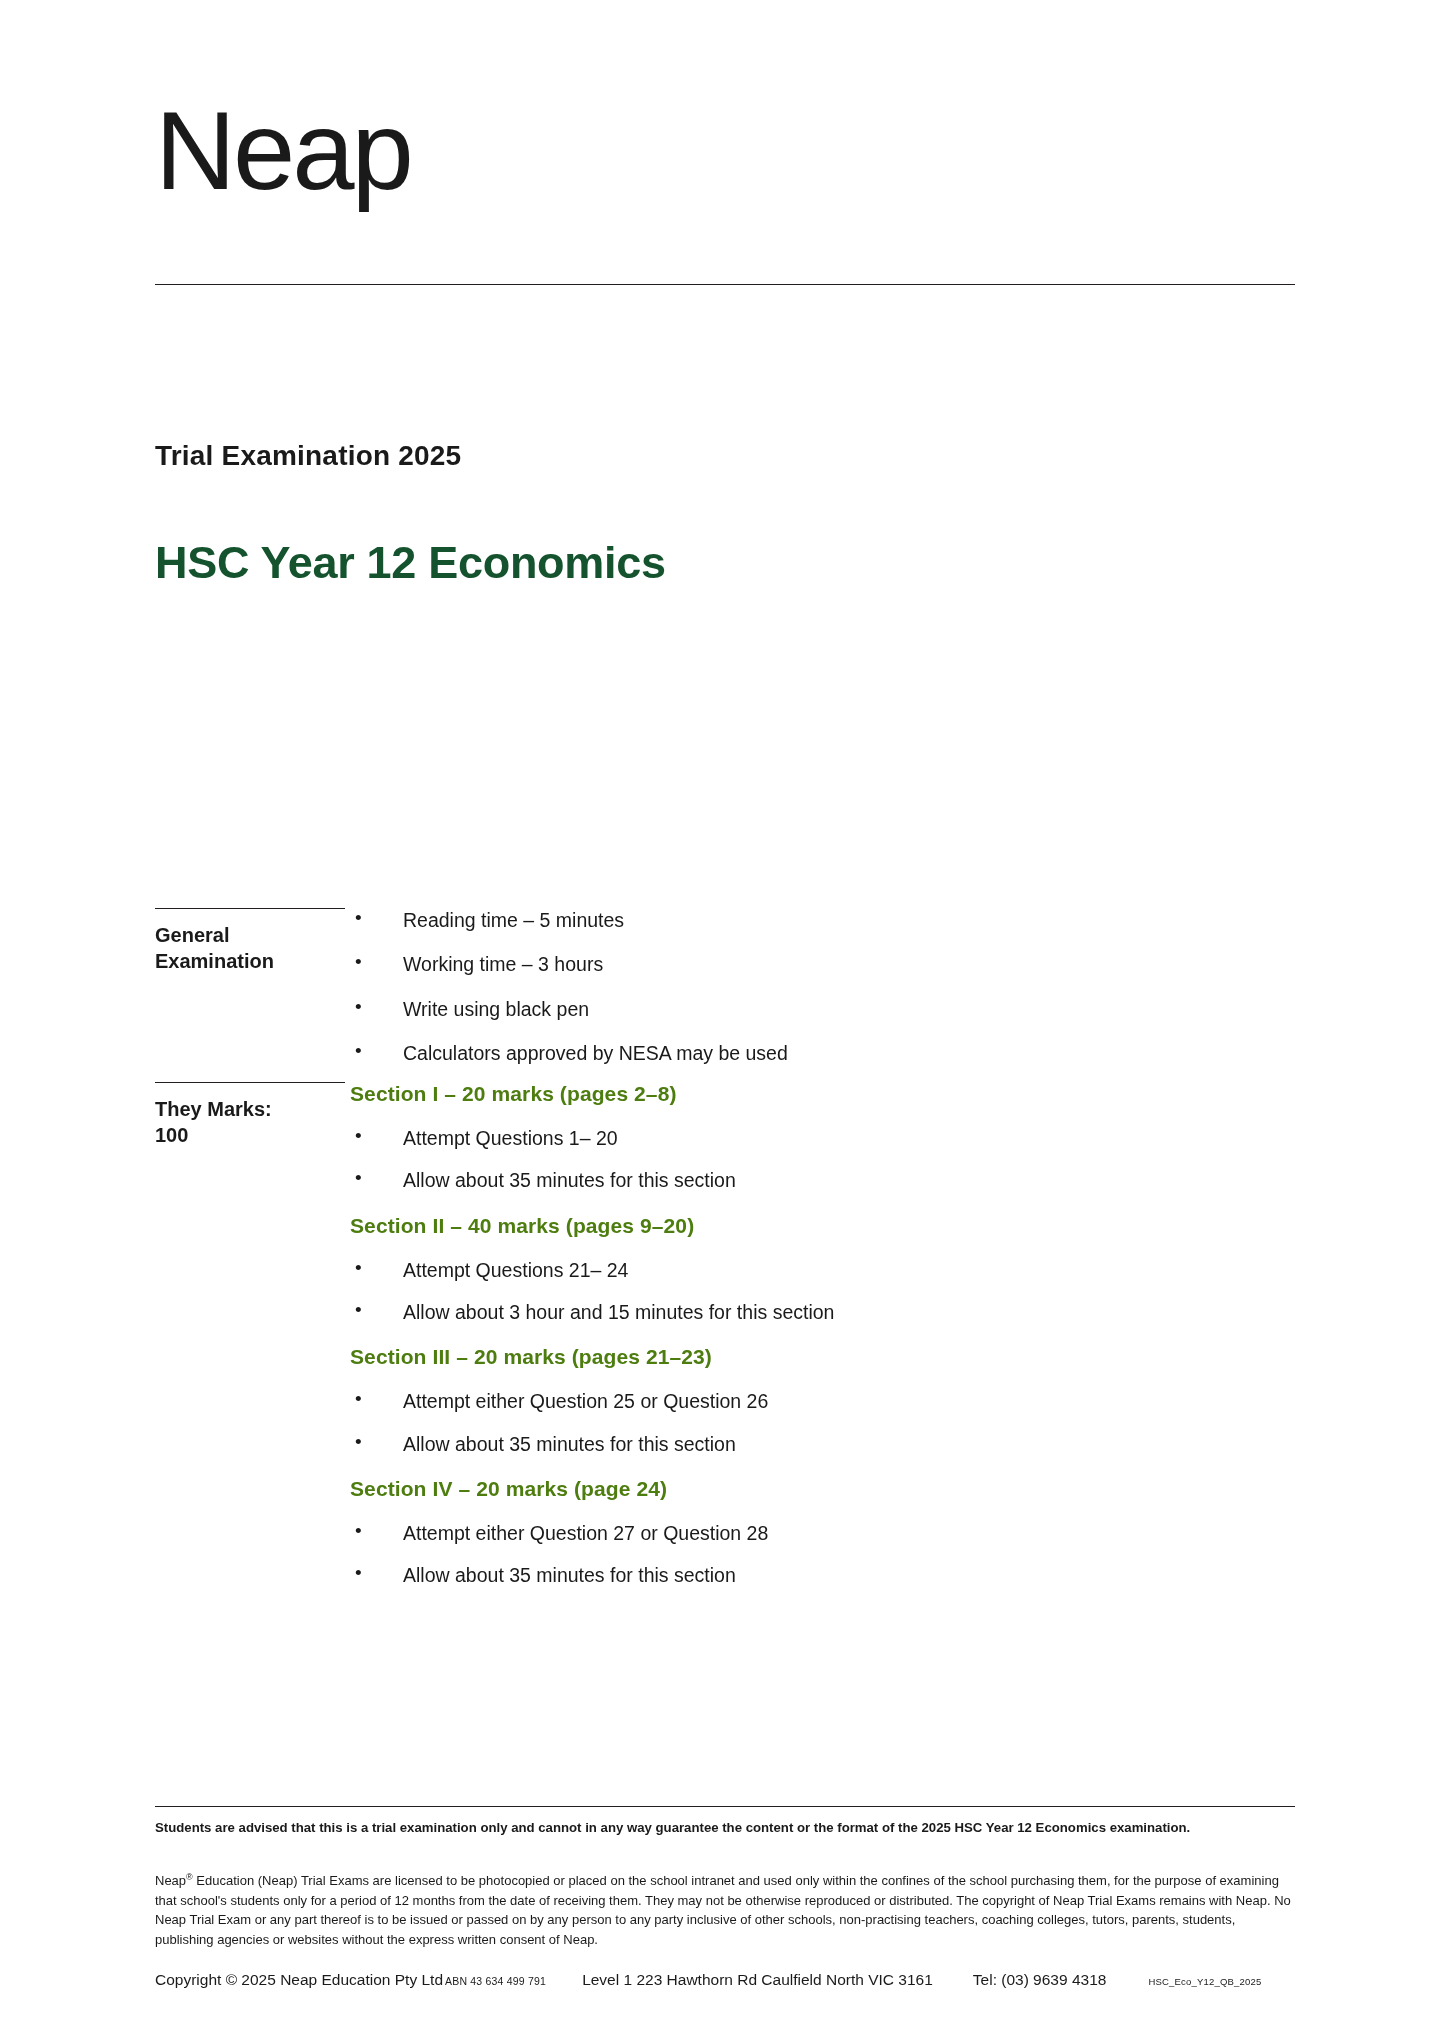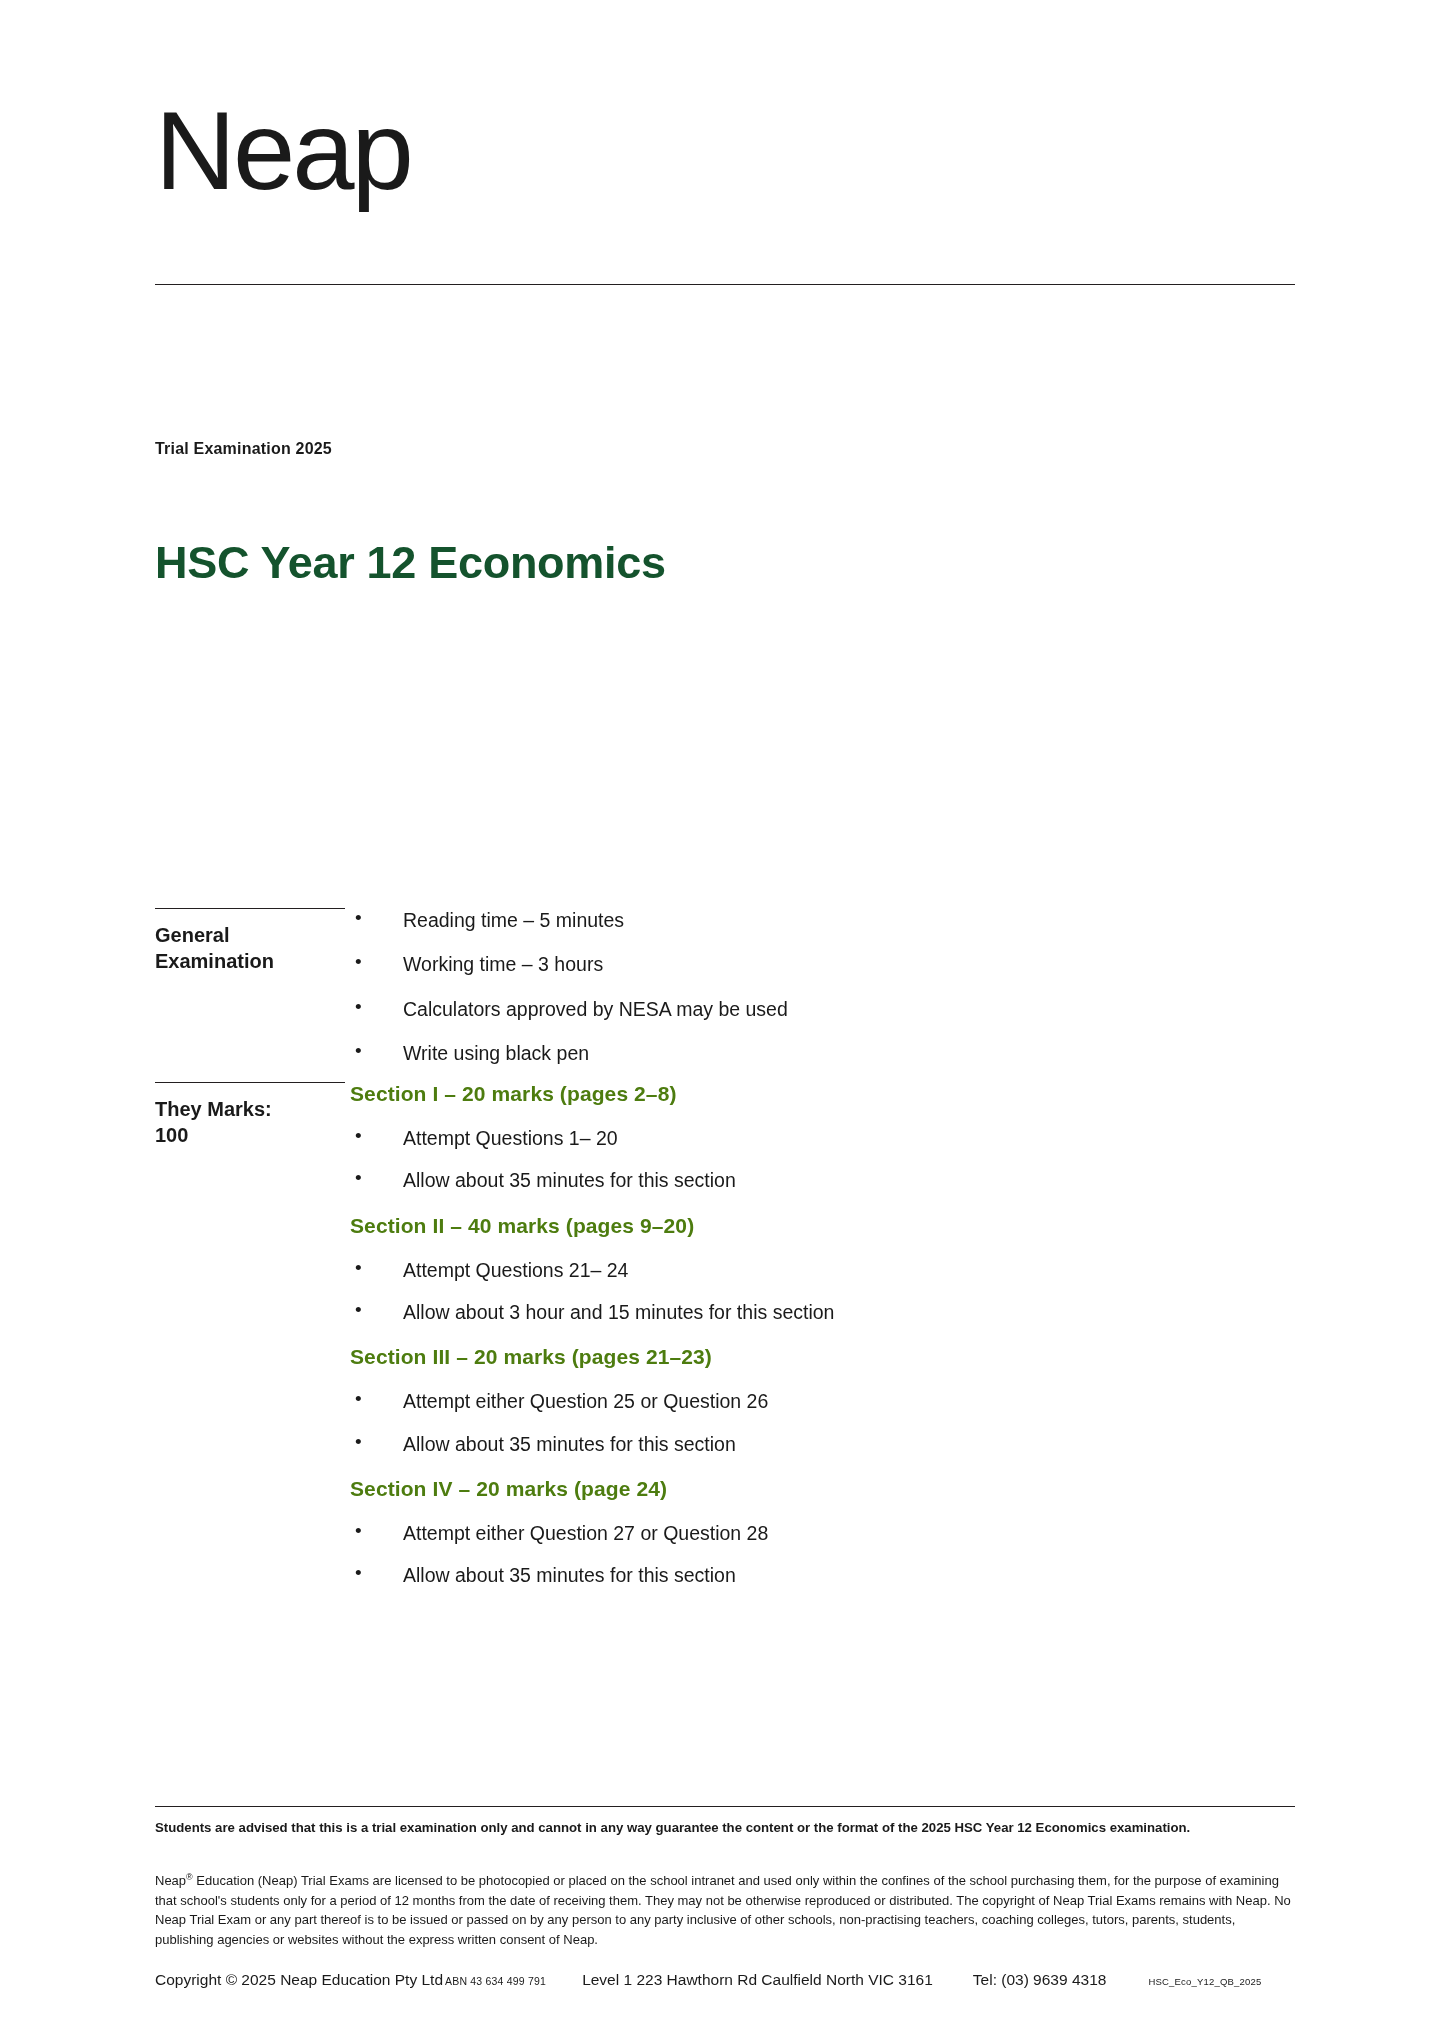--- a/index.html
+++ b/index.html
@@ -35,21 +35,21 @@
     left: 155px;
     top: 284px;
     width: 1140px;
     height: 1px;
     background: #231f20;
   }
   .exam-line {
     position: absolute;
     left: 155px;
     top: 440px;
-    font-size: 16px;
+    font-size: 28px;
     font-weight: bold;
     letter-spacing: 0.2px;
     color: #1a1a1a;
   }
   .exam-title {
     position: absolute;
     left: 155px;
     top: 537px;
     font-size: 45px;
     font-weight: bold;
@@ -177,22 +177,22 @@
     <div class="left-label">
       <div>General</div>
       <div>Examination</div>
     </div>
   </div>
 
   <div class="right-col gi-list">
     <ul class="bullets">
       <li>Reading time – 5 minutes</li>
       <li>Working time – 3 hours</li>
+      <li>Write using black pen</li>
       <li>Calculators approved by NESA may be used</li>
-      <li>Write using black pen</li>
     </ul>
   </div>
 
   <div class="left-col tm-block">
     <div class="left-rule"></div>
     <div class="left-label">
       <div>They Marks:</div>
       <div>100</div>
     </div>
   </div>

